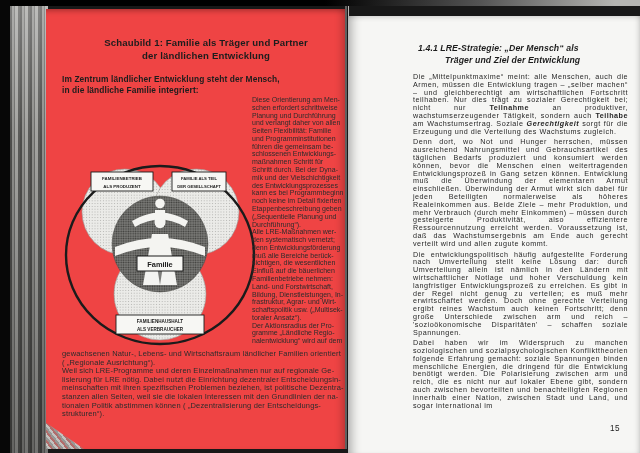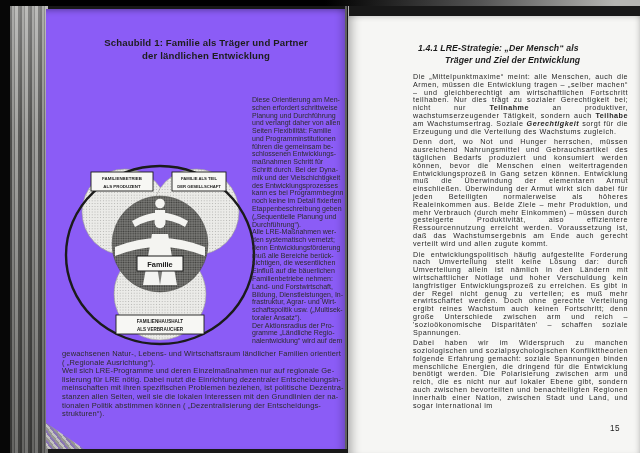--- a/index.html
+++ b/index.html
@@ -14,21 +14,21 @@
     position:absolute;left:10px;top:2px;width:38px;height:451px;
     background:
       linear-gradient(180deg, rgba(255,255,255,.28) 0%, rgba(255,255,255,0) 30%, rgba(0,0,0,.30) 100%),
       repeating-linear-gradient(90deg,#4e4e4c 0 2px,#8f8f8c 2px 4px,#6a6a68 4px 5px,#a3a3a0 5px 8px,#5a5a58 8px 10px);
   }
   .left-black{position:absolute;left:0;top:0;width:11px;height:453px;background:#070707;}
   .top-strip{position:absolute;left:10px;top:0;width:630px;height:6px;
     background:linear-gradient(90deg,#000 0%,#000 50%,#555 75%,#b5b5b2 96%);}
   .page-left{
     position:absolute;left:46px;top:9px;width:300px;height:440px;
-    background:#8b5cf6;
+    background:#ef4444;
     box-shadow:inset -9px 0 9px -6px rgba(0,0,0,.28), inset 0 6px 6px -5px rgba(0,0,0,.35);
   }
   .page-right{
     position:absolute;left:348px;top:16px;width:292px;height:442px;
     background:#f6f6f4;
     box-shadow:inset 11px 0 11px -8px rgba(0,0,0,.33), inset 0 5px 6px -5px rgba(0,0,0,.2), inset -4px -5px 7px -5px rgba(0,0,0,.35);
   }
   .gutter-line{position:absolute;left:345px;top:6px;width:2px;height:443px;background:#606060;}
   .gutter-line2{position:absolute;left:348px;top:6px;width:1px;height:443px;background:#b9b9b6;}
   .corner-bl{
@@ -76,20 +76,24 @@
 
 <div class="scan">
   <div class="left-black"></div>
   <div class="spine-band"></div>
   <div class="top-strip"></div>
 
   <div class="page-left">
     <div class="lp-title">
       <div>Schaubild 1:  Familie als Träger und Partner</div>
       <div>der ländlichen Entwicklung</div>
+    </div>
+    <div class="lp-sub">
+      <div>Im Zentrum ländlicher Entwicklung steht der Mensch,</div>
+      <div>in die ländliche Familie integriert:</div>
     </div>
 
     <svg class="diagram" viewBox="0 0 200 186">
       <defs>
         <pattern id="pLight" width="2.8" height="2.8" patternUnits="userSpaceOnUse">
           <rect width="2.8" height="2.8" fill="#ebebe8"></rect>
           <circle cx="1.4" cy="1.4" r="0.55" fill="#a8a8a5"></circle>
         </pattern>
         <pattern id="pDark" width="2.4" height="2.4" patternUnits="userSpaceOnUse">
           <rect width="2.4" height="2.4" fill="#7d7d7a"></rect>

